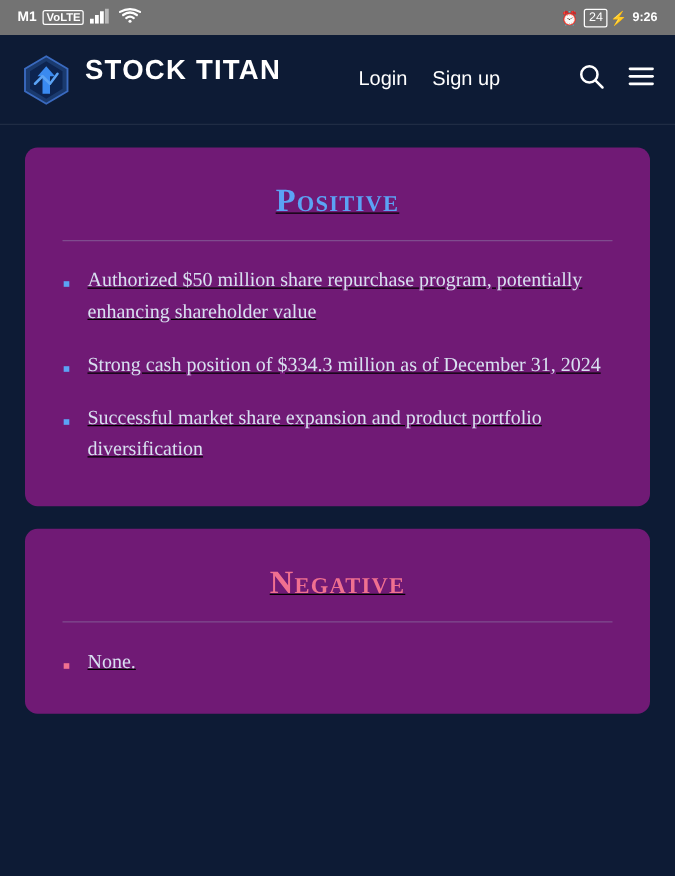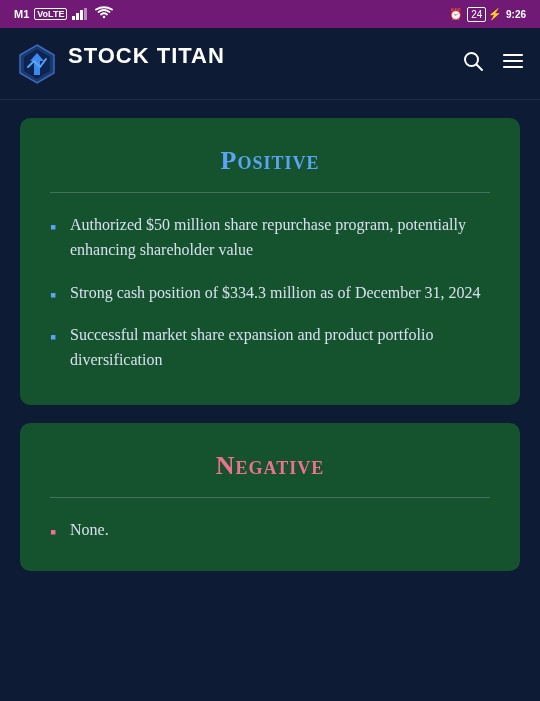--- a/index.html
+++ b/index.html
@@ -8,21 +8,21 @@
     body {
       width: 540px;
       min-height: 701px;
       background-color: #0d1b35;
       font-family: Georgia, 'Times New Roman', serif;
       overflow-x: hidden;
     }
 
     
     .status-bar {
-      background-color: #701a75;
+      background-color: #737373;
       display: flex;
       justify-content: space-between;
       align-items: center;
       padding: 4px 14px;
       height: 28px;
     }
     .status-left {
       display: flex;
       align-items: center;
       gap: 5px;
@@ -90,24 +90,25 @@
       cursor: pointer;
     }
 
     
     .main-content {
       padding: 18px 20px 20px;
     }
 
     
     .card {
-      background-color: #14532d;
+      background-color: #701a75;
       border-radius: 10px;
       padding: 28px 30px 32px;
       margin-bottom: 18px;
+      text-decoration: underline;
     }
 
     .card-title {
       text-align: center;
       margin-bottom: 16px;
     }
 
     .card-title-positive {
       color: #5ba3f5;
       font-size: 26px;
@@ -205,20 +206,24 @@
 <nav class="navbar">
   <div class="brand">
     <svg class="brand-logo" viewBox="0 0 42 42" fill="none">
       <polygon points="21,2 38,12 38,30 21,40 4,30 4,12" fill="#1a3a6e" stroke="#3a6abf" stroke-width="1.5"></polygon>
       <polygon points="21,6 34,14 34,28 21,36 8,28 8,14" fill="#0d2450"></polygon>
       <path d="M21 10 L28 18 L24 18 L24 32 L18 32 L18 18 L14 18 Z" fill="#3a8af0"></path>
       <path d="M12 24 L18 18 L24 24 L30 16" stroke="#5ba3f5" stroke-width="2" fill="none" stroke-linecap="round" stroke-linejoin="round"></path>
     </svg>
     <span class="brand-name">STOCK TITAN</span>
   </div>
+  <div class="nav-links">
+    <a class="nav-link" href="#">Login</a>
+    <a class="nav-link" href="#">Sign up</a>
+  </div>
   <div class="nav-icons">
     <span class="nav-icon">
       <svg width="22" height="22" viewBox="0 0 22 22" fill="none">
         <circle cx="9.5" cy="9.5" r="6.5" stroke="white" stroke-width="2"></circle>
         <line x1="14.5" y1="14.5" x2="20" y2="20" stroke="white" stroke-width="2" stroke-linecap="round"></line>
       </svg>
     </span>
     <span class="nav-icon">
       <svg width="22" height="22" viewBox="0 0 22 22" fill="none">
         <line x1="2" y1="5" x2="20" y2="5" stroke="white" stroke-width="2.2" stroke-linecap="round"></line>

